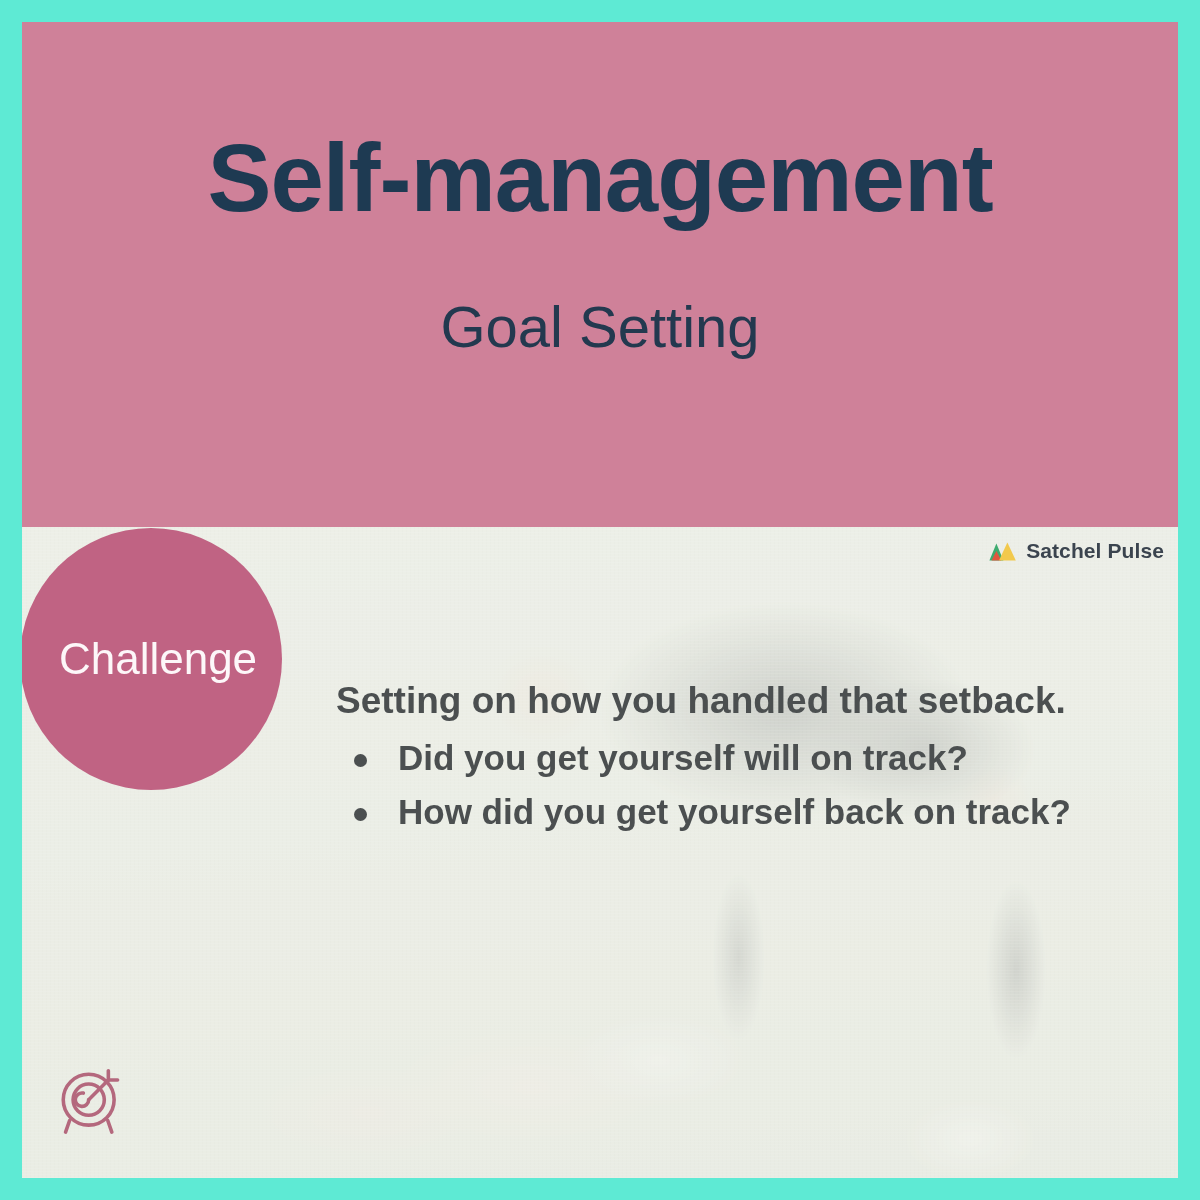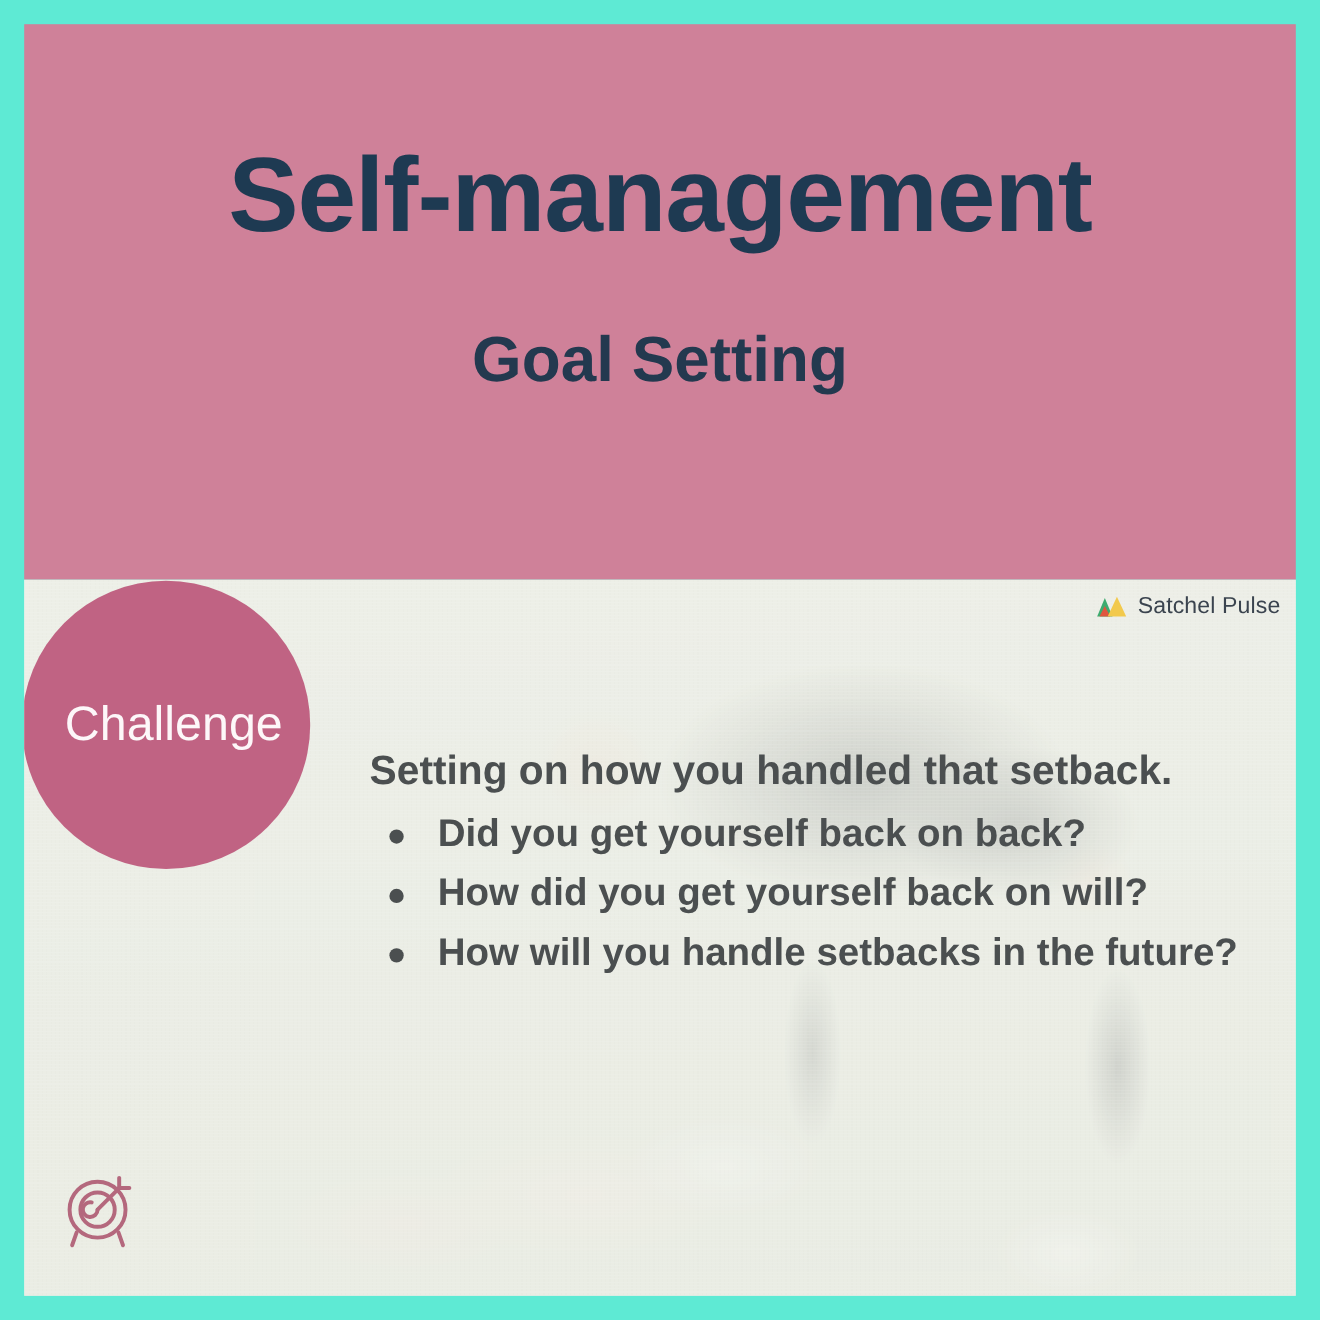--- a/index.html
+++ b/index.html
@@ -42,21 +42,21 @@
     color: #1e3a52;
     letter-spacing: -1px;
     line-height: 1.0;
     text-align: center;
     white-space: nowrap;
   }
 
   #subtitle {
     margin-top: 72px;
     font-size: 58px;
-    font-weight: 700;
+    font-weight: 400;
     color: #23394f;
     text-align: center;
     line-height: 1.0;
     white-space: nowrap;
   }
 
   
   #content {
     position: absolute;
     left: 22px;
@@ -142,21 +142,21 @@
     top: 12px;
     display: flex;
     align-items: center;
     gap: 9px;
   }
 
   #brand-mark { display: block; }
 
   #brand-name {
     font-size: 21px;
-    font-weight: 400;
+    font-weight: 700;
     color: #3b444f;
     letter-spacing: .1px;
     white-space: nowrap;
   }
 
   
   #body-copy {
     position: absolute;
     left: 314px;
     top: 152px;
@@ -228,23 +228,22 @@
         <path d="M9.4 2.6 L16.4 19.4 L2.4 19.4 Z" fill="#3dab6f"></path>
         <path d="M9.4 10.0 L14.3 19.4 L4.5 19.4 Z" fill="#e0563f"></path>
         <path d="M20.4 1.4 L28.8 19.4 L12.0 19.4 Z" fill="#f2c94c"></path>
       </svg>
       <span id="brand-name">Satchel Pulse</span>
     </div>
 
     <div id="body-copy">
       <p id="lead">Setting on how you handled that setback.</p>
       <ul id="bullets">
-        <li>Did you get yourself back on back?</li>
-        <li>How did you get yourself back on will?</li>
-        <li>How will you handle setbacks in the future?</li>
+        <li>Did you get yourself will on track?</li>
+        <li>How did you get yourself back on track?</li>
       </ul>
     </div>
 
     <svg id="target-icon" viewBox="0 0 64 64">
       <g fill="none" stroke="#b4687d" stroke-width="3.1" stroke-linecap="round" stroke-linejoin="round">
         <circle cx="30" cy="30" r="22"></circle>
         <circle cx="30" cy="30" r="13.5"></circle>
         <path d="M30 30 a5.8 5.8 0 1 1 -4.6 -5.7"></path>
         <path d="M30 30 L47 13"></path>
         <path d="M47 13 L47 5"></path>

